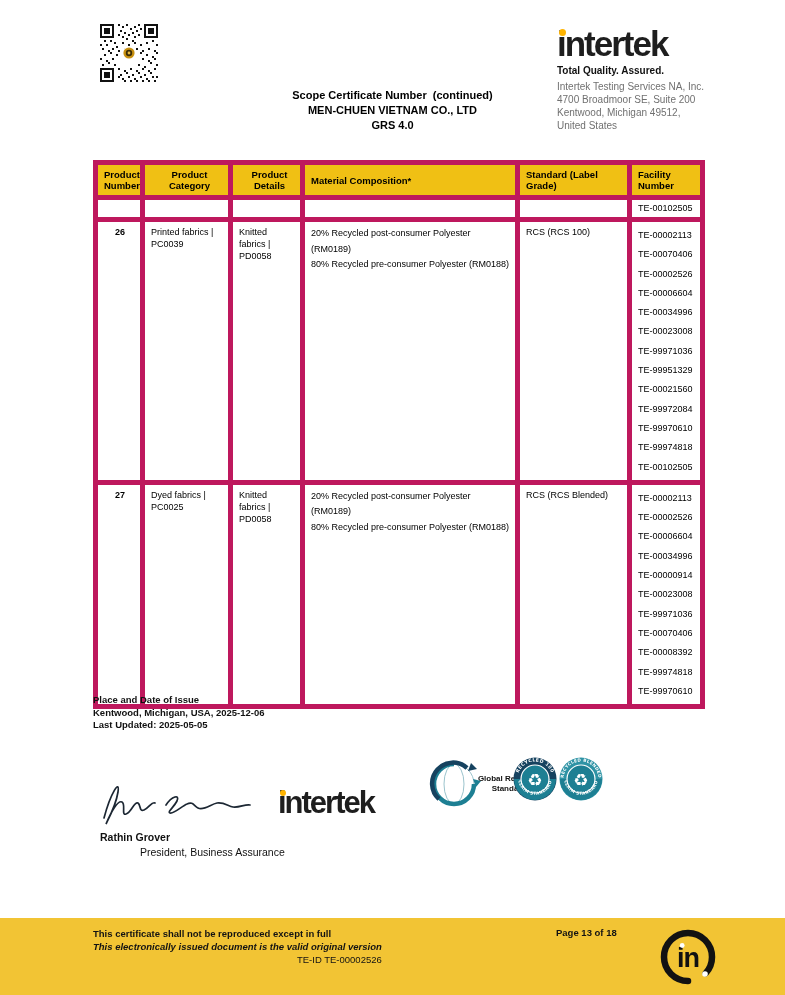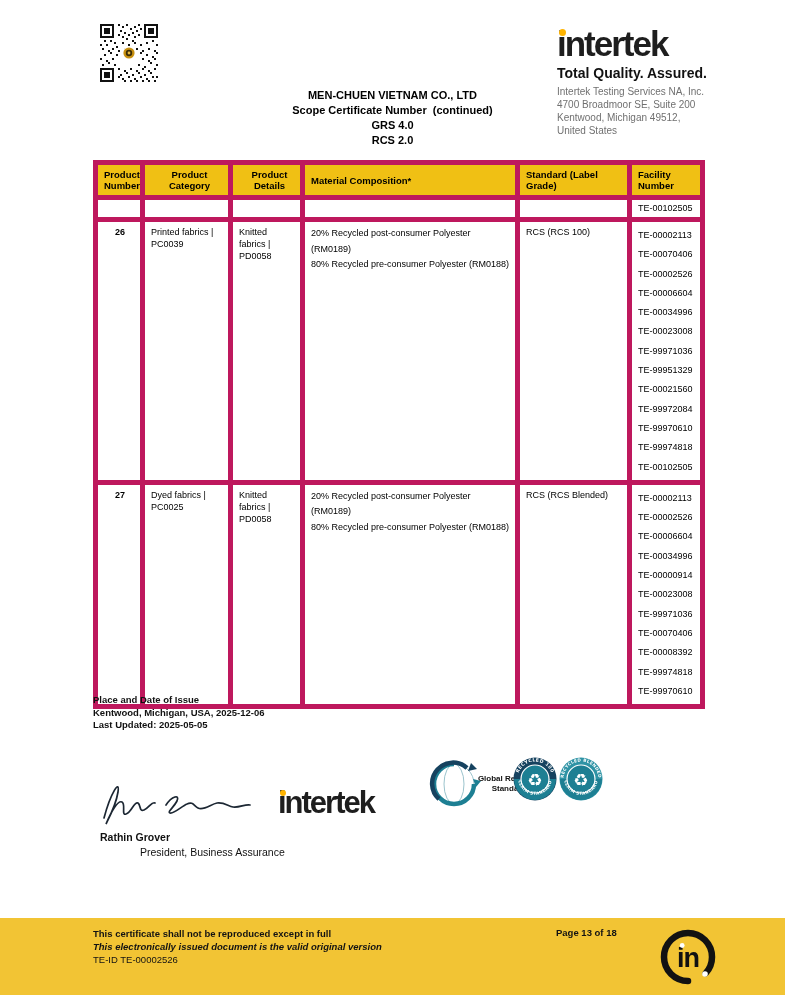--- a/index.html
+++ b/index.html
@@ -11,21 +11,21 @@
   
   .qr { position:absolute; left:100px; top:24px; width:58px; height:58px; }
   .brand-block { position:absolute; left:557px; top:26px; width:190px; }
   .logo-word { position:relative; display:inline-block; font-weight:bold; color:#1e1e1e;
     letter-spacing:-2px; line-height:1; }
   .logo-word.big { font-size:35px; }
   .logo-word.mid { font-size:31px; }
   .logo-word .idot { position:absolute; border-radius:50%; background:#FFB400; }
   .logo-word.big .idot { left:2px; top:3px; width:7px; height:7px; }
   .logo-word.mid .idot { left:2px; top:3px; width:6px; height:6px; }
-  .tagline { font-size:14px; font-weight:bold; color:#111; margin-top:4px; }
+  .tagline { font-size:10px; font-weight:bold; color:#111; margin-top:4px; }
   .address { font-size:10px; color:#707070; line-height:13px; margin-top:4px; }
   .title-block { position:absolute; left:0; top:88px; width:785px; text-align:center; }
   .title-line { font-size:11px; font-weight:bold; line-height:15px; white-space:pre; color:#000; }
 
   
   table.cert { position:absolute; left:93px; top:160px; width:607px;
     border-collapse:collapse; table-layout:fixed; }
   table.cert th, table.cert td { border:5px solid #be185d; vertical-align:top; }
   table.cert th { background:#F0C014; font-size:9.5px; font-weight:bold; color:#000;
     text-align:left; padding:4px 3px 4px 6px; height:33px; vertical-align:middle; line-height:11px; }
@@ -51,21 +51,21 @@
     font-size:8px; font-weight:bold; line-height:9.5px; color:#111;margin-left:30px; }
   .badge { position:absolute; top:757px; }
   .badge.b1 { left:513px; }
   .badge.b2 { left:559px; }
 
   
   .footer-bar { position:absolute; left:0; top:918px; width:785px; height:77px; background:#F2C434; }
   .footer-text { position:absolute; left:93px; top:9px; font-size:9.5px; line-height:13px; color:#131313; }
   .footer-text .l1 { font-weight:bold; }
   .footer-text .l2 { font-weight:bold; font-style:italic; }
-  .footer-text .l3 { font-weight:normal; }
+  .footer-text .l3 { font-weight:normal;text-align:right; }
   .footer-page { position:absolute; left:556px; top:9px; font-size:9.5px; font-weight:bold; color:#131313; }
   .footer-mark { position:absolute; left:659px; top:928px; }
 </style>
 </head>
 <body>
 
 <div class="page">
 
   <svg class="qr" viewBox="0 0 29 29">
     <rect x="0" y="0" width="29" height="29" fill="#fff"></rect>
@@ -96,24 +96,23 @@
     <div class="tagline">Total Quality. Assured.</div>
     <div class="address">
       <div>Intertek Testing Services NA, Inc.</div>
       <div>4700 Broadmoor SE, Suite 200</div>
       <div>Kentwood, Michigan 49512,</div>
       <div>United States</div>
     </div>
   </div>
 
   <div class="title-block">
+    <div class="title-line">Scope Certificate Number  (continued)</div>
     <div class="title-line">MEN-CHUEN VIETNAM CO., LTD</div>
-    <div class="title-line">Scope Certificate Number  (continued)</div>
     <div class="title-line">GRS 4.0</div>
-    <div class="title-line">RCS 2.0</div>
   </div>
 
   <table class="cert">
     <colgroup>
       <col style="width:47px">
         <col style="width:88px">
         <col style="width:72px">
       <col style="width:215px">
         <col style="width:112px">
         <col style="width:73px">

